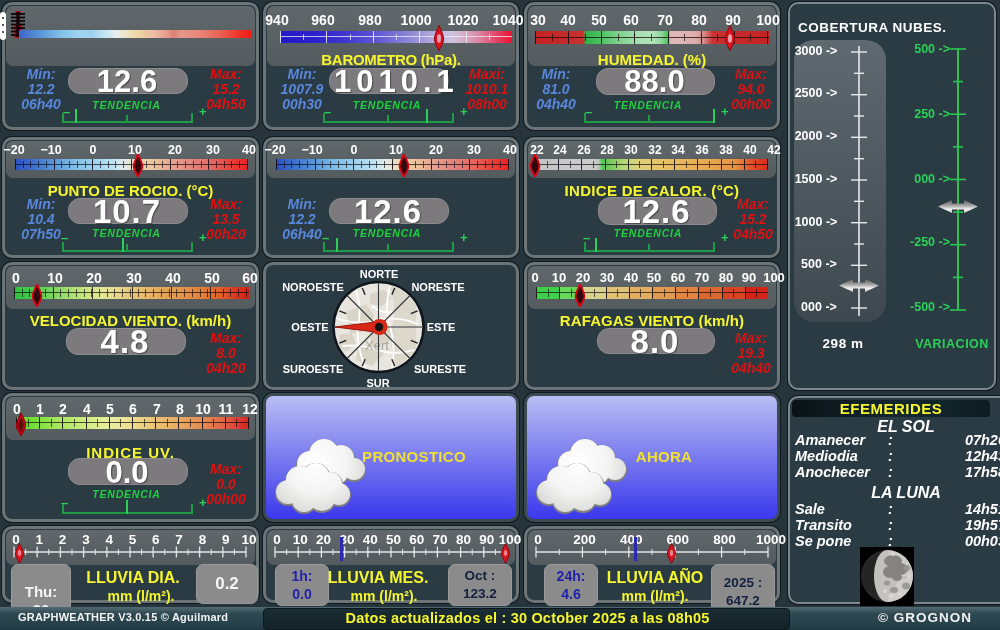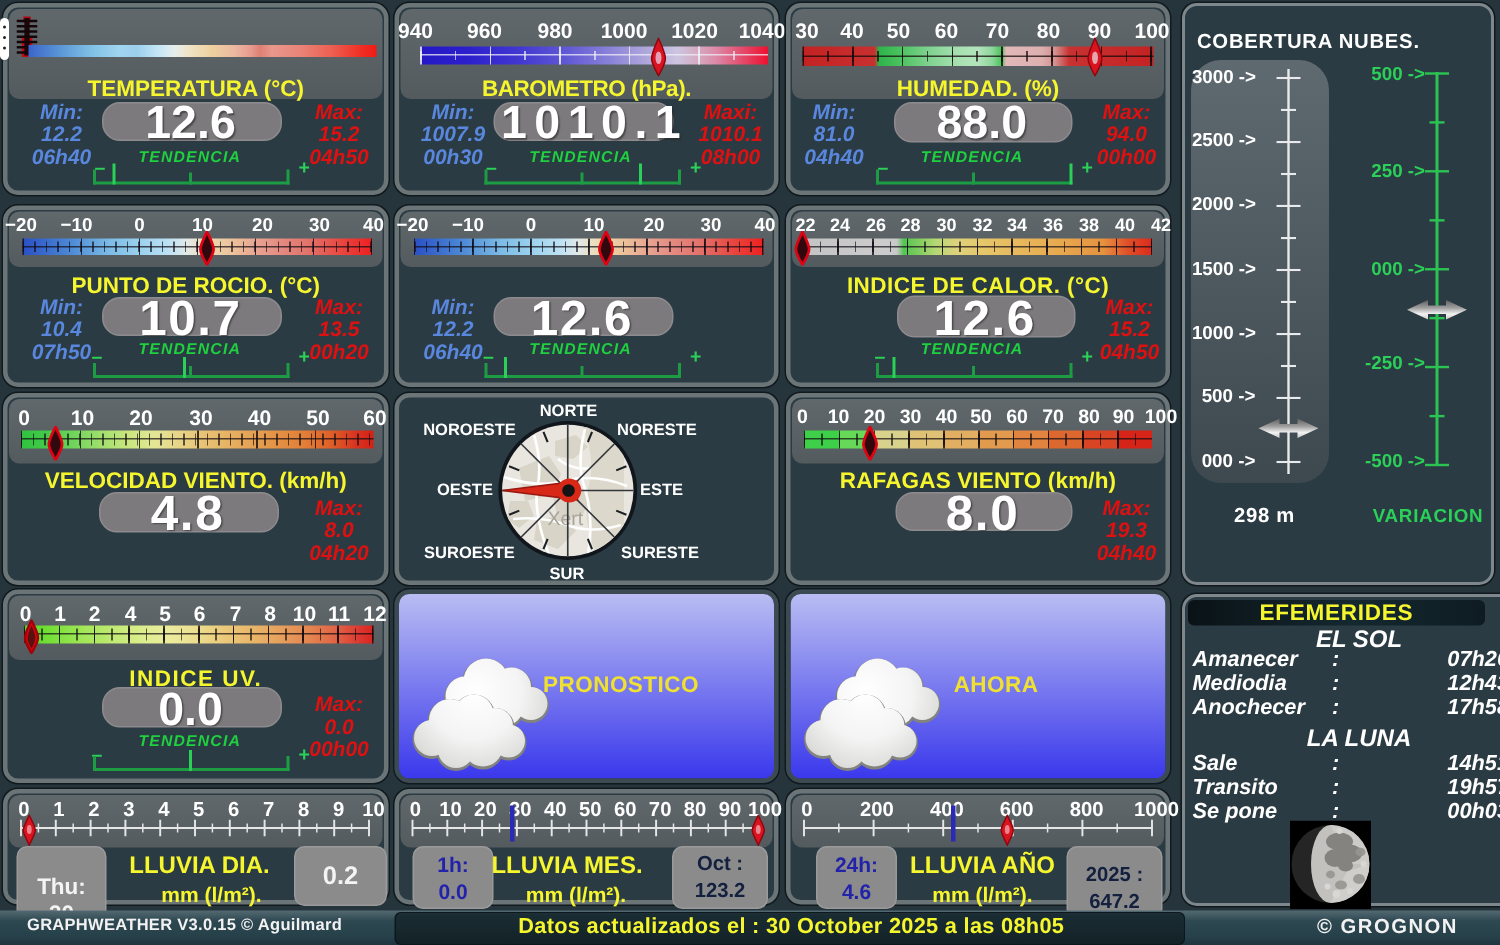--- a/index.html
+++ b/index.html
@@ -34,21 +34,20 @@
    <line x1="0" y1="4" x2="14" y2="4"></line>
         <line x1="0" y1="7.5" x2="14" y2="7.5"></line>
    <line x1="0" y1="11" x2="14" y2="11"></line>
         <line x1="0" y1="14.5" x2="14" y2="14.5"></line>
    <line x1="0" y1="18" x2="14" y2="18"></line>
         <line x1="0" y1="21.5" x2="14" y2="21.5"></line>
    <line x1="0" y1="25" x2="14" y2="25"></line>
   </g>
  </svg>
  <div class="bar" style="left:14px;top:25px;width:232px;height:8px;background:linear-gradient(90deg,#3c64ca 0%,#5a96d6 9%,#80c0e6 18%,#a0d4f0 26%,#9ccfec 31%,#c2e6f6 37%,#e6eeec 42%,#f0e2c0 47%,#eecf9e 53%,#ecb9a2 59%,#e69a8e 64%,#de7f74 66.5%,#e8988c 70%,#ea8478 78%,#ec6052 87%,#f02c22 96%,#f01c16 100%)"></div>
- <div class="ttl" style="top:46px;font-size:15px;letter-spacing:0">TEMPERATURA (°C)</div>
  <div class="mn" style="left:8px;top:62px;width:56px">Min:<br>12.2<br>06h40</div>
  <div class="vbox" style="left:63px;top:63px;width:118px;height:24px"></div>
  <div class="val" style="left:63px;top:59px;width:118px;font-size:31px">12.6</div>
  <div class="mx" style="left:193px;top:62px;width:56px">Max:<br>15.2<br>04h50</div>
  <div class="tend" style="left:0;right:8px;top:94px">TENDENCIA</div>
  <div class="pm" style="left:58px;top:99px">–</div>
     <div class="pm" style="left:194px;top:99px">+</div>
  <div class="sld" style="left:0;top:0;width:100%;height:100%">
   <div class="sln" style="left:57px;top:116px;width:131px"></div>
   <div class="stk" style="left:57px;top:108px;height:10px"></div>

